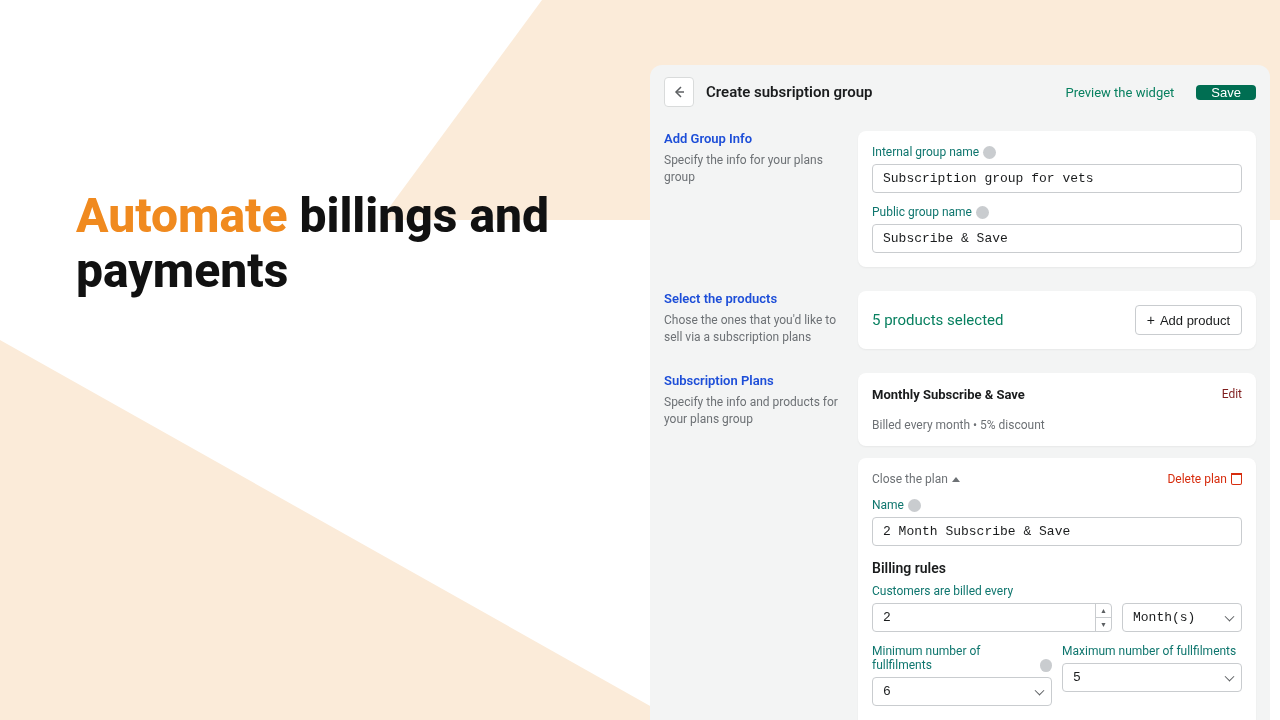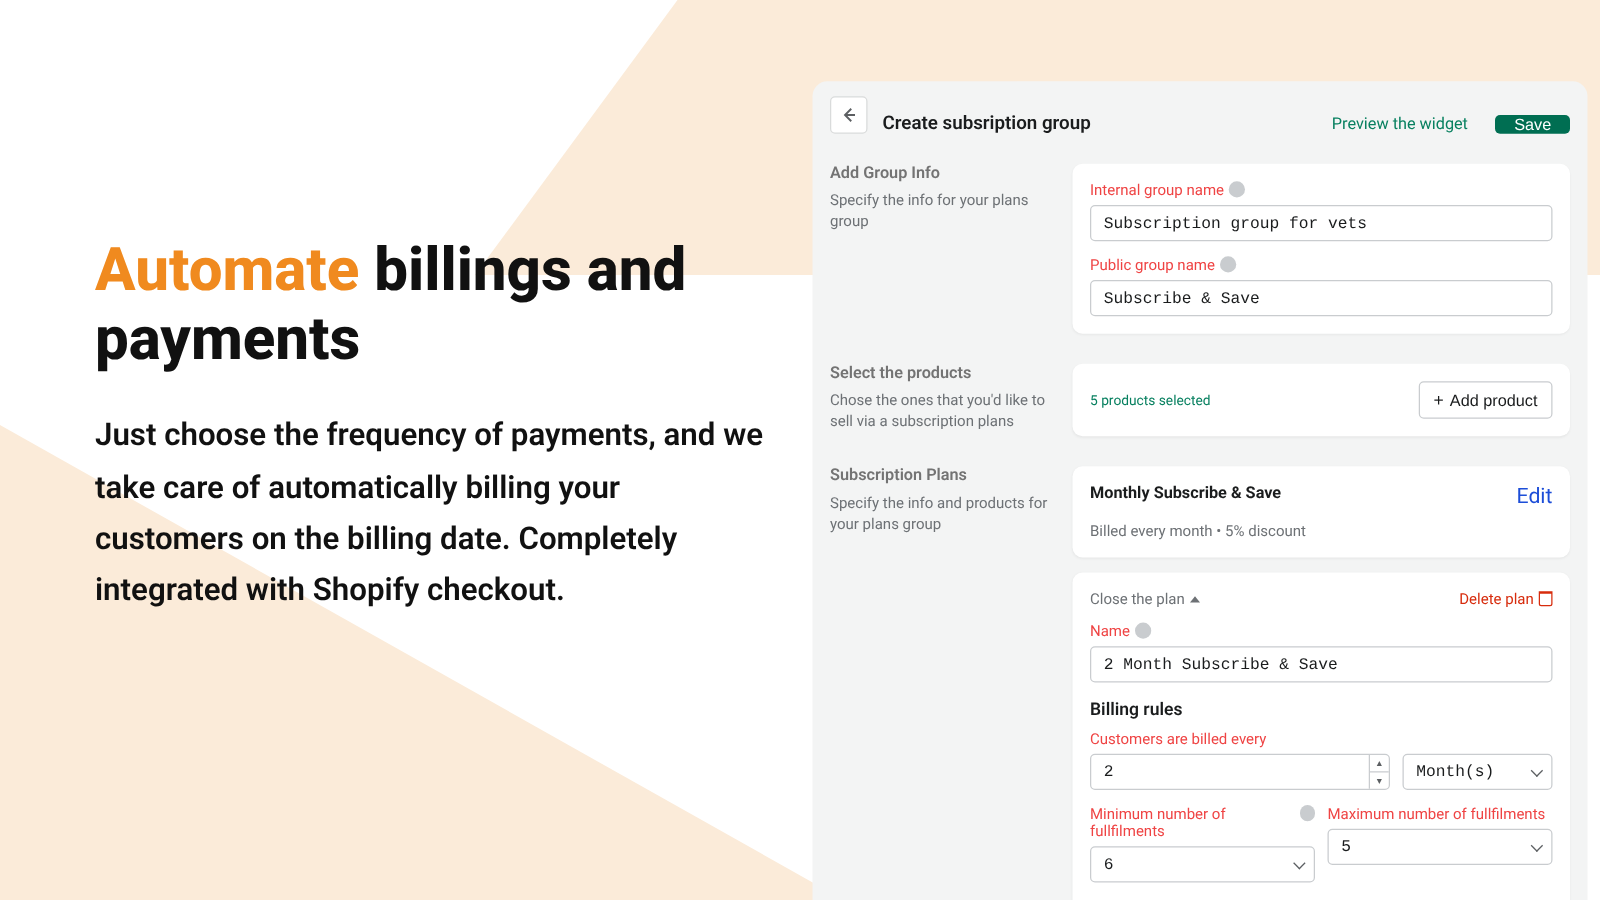--- a/index.html
+++ b/index.html
@@ -54,21 +54,21 @@
   left: 650px;
   width: 620px;
   height: 680px;
   background: #F3F4F4;
   border-radius: 12px;
   z-index: 3;
   overflow: hidden;
 }
 .panel-header {
   display: flex;
-  align-items: flex-end;
+  align-items: center;
   padding: 12px 14px;
   gap: 12px;
 }
 .back-btn {
   width: 30px; height: 30px;
   background: #fff;
   border: 1px solid #d9dbdb;
   border-radius: 4px;
   display: flex; align-items: center; justify-content: center;
   cursor: pointer;
@@ -85,38 +85,38 @@
   font-size: 13px;
   font-weight: 500;
   cursor: pointer;
 }
 .section {
   display: flex;
   padding: 12px 14px 0 14px;
   gap: 14px;
 }
 .section-left { width: 180px; flex-shrink: 0; }
-.section-left h3 { font-size: 13px; font-weight: 600; color: #737373; margin-bottom: 6px; }
+.section-left h3 { font-size: 13px; font-weight: 600; color: #1d4ed8; margin-bottom: 6px; }
 .section-left p { font-size: 12px; color: #6d7175; line-height: 1.4; }
 .section-right { flex: 1; }
 .card {
   background: #fff;
   border-radius: 8px;
   padding: 14px;
   box-shadow: 0 1px 2px rgba(0,0,0,0.05);
   margin-bottom: 12px;
 }
 .field { margin-bottom: 12px; }
 .field:last-child { margin-bottom: 0; }
 .field-label {
   font-size: 12px;
-  color: #ef4444;
+  color: #0f766e;
   margin-bottom: 5px;
   display: flex;
-  align-items: flex-start;
+  align-items: flex-end;
   gap: 4px;
 }
 .help-icon {
   width: 13px; height: 13px;
   border-radius: 50%;
   background: #c9cccf;
   display: inline-block;
 }
 .text-input, .select-input {
   width: 100%;
@@ -138,41 +138,41 @@
   border-right: 1px solid #5c5f62;
   border-bottom: 1px solid #5c5f62;
   transform: translateY(-70%) rotate(45deg);
   pointer-events: none;
 }
 .products-card {
   display: flex;
   align-items: center;
   justify-content: space-between;
 }
-.products-selected { color: #088060; font-size: 11px; }
+.products-selected { color: #088060; font-size: 15px; }
 .add-product-btn {
   background: #fff;
   border: 1px solid #c9cccf;
   border-radius: 4px;
   padding: 6px 11px;
   font-size: 13px;
   display: flex;
   align-items: center;
   gap: 5px;
   cursor: pointer;
   color: #1a1c1d;
 }
 .plan-header {
   display: flex;
   justify-content: space-between;
   align-items: flex-start;
 }
 .plan-name { font-size: 13px; font-weight: 700; color: #1a1c1d; }
 .plan-meta { font-size: 12px; color: #6d7175; margin-top: 16px; }
-.edit-link { color: #1d4ed8; font-size: 17px; cursor: pointer; }
+.edit-link { color: #7f1d1d; font-size: 12px; cursor: pointer; }
 .plan-toolbar {
   display: flex;
   justify-content: space-between;
   align-items: center;
   margin-bottom: 12px;
 }
 .close-plan { color: #6d7175; font-size: 12px; cursor: pointer; display: flex; align-items: center; gap: 4px; }
 .delete-plan { color: #d72c0d; font-size: 12px; cursor: pointer; display: flex; align-items: center; gap: 4px; }
 .caret-up {
   width: 0; height: 0;
@@ -219,21 +219,20 @@
 </head>
 <body>
 
 <div class="bg-shape-top"></div>
 <div class="bg-shape-bottom"></div>
 
 <div class="hero">
   <h1>
     <span class="accent">Automate</span><span> billings and payments</span>
   </h1>
-  <p>Just choose the frequency of payments, and we take care of automatically billing your customers on the billing date. Completely integrated with Shopify checkout.</p>
 </div>
 
 <div class="panel">
   <div class="panel-header">
     <div class="back-btn">
       <svg width="16" height="16" viewBox="0 0 16 16">
           <path d="M10 3 L5 8 L10 13" stroke="#5c5f62" stroke-width="1.5" fill="none"></path>
           <path d="M5 8 H13" stroke="#5c5f62" stroke-width="1.5"></path>
         </svg>
     </div>

